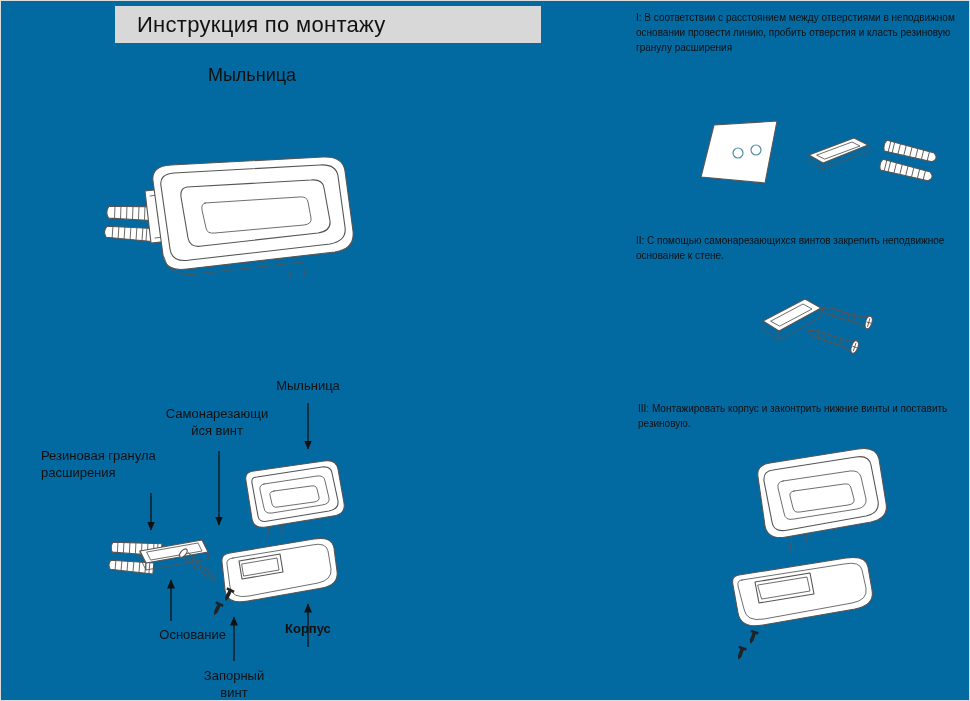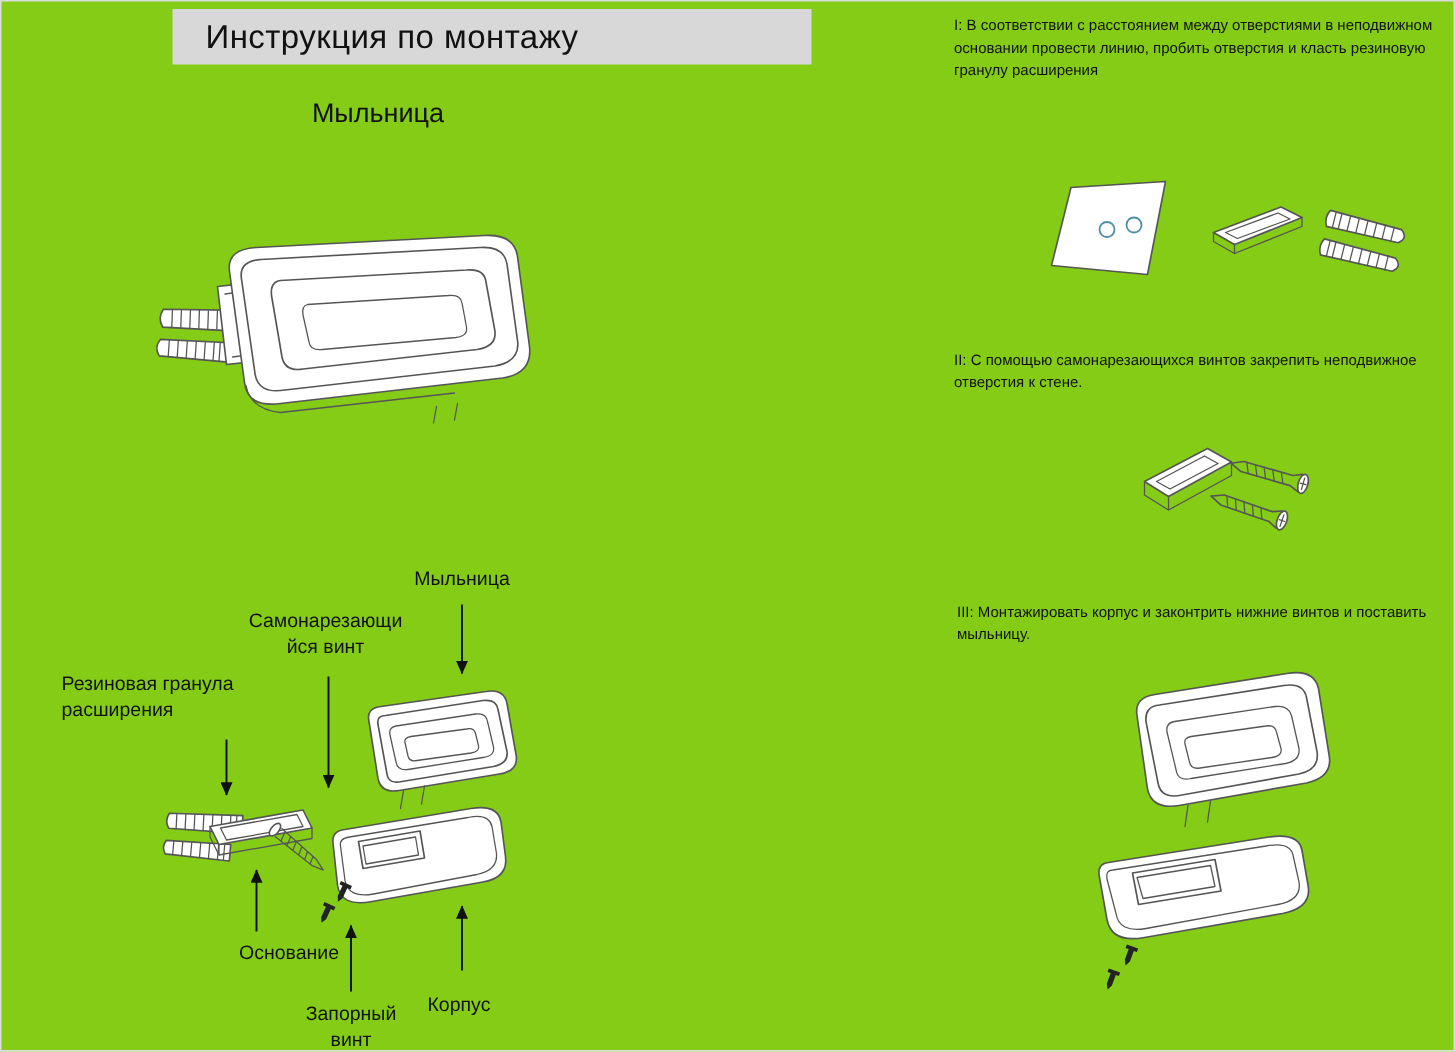--- a/index.html
+++ b/index.html
@@ -1,18 +1,18 @@
 <!DOCTYPE html>
 <html><head>
 <meta charset="utf-8">
 <style>
   * { margin:0; padding:0; box-sizing:border-box; }
   html,body { background:#ffffff; }
   .sheet {
-    position:relative; width:970px; height:701px; background:#84cc16;
+    position:relative; width:970px; height:701px; background:#0369a1;
     border:1px solid #dcdcdc; overflow:hidden;
     font-family:"Liberation Sans", sans-serif; color:#111;
   }
   .header {
     position:absolute; left:114px; top:5px; width:426px; height:37px;
     background:#d8d8d8; display:flex; align-items:center;
     padding-left:22px; font-size:22px; letter-spacing:.3px; color:#111;
   }
   .subtitle {
     position:absolute; left:151px; top:64px; width:200px;
@@ -119,21 +119,21 @@
   </svg>
 
   <div class="lbl center" style="left:257px; top:376px; width:100px;">Мыльница</div>
   <div class="lbl center" style="left:160px; top:404px; width:112px;">Самонарезающи
 йся винт</div>
   <div class="lbl" style="left:40px; top:446px; width:130px;">Резиновая гранула
 расширения</div>
   <div class="lbl" style="left:135px; top:625px; width:90px;text-align:right;">Основание</div>
   <div class="lbl center" style="left:193px; top:666px; width:80px;text-align:center;">Запорный
 винт</div>
-  <div class="lbl" style="left:284px; top:660px; width:60px;">Корпус</div>
+  <div class="lbl" style="left:284px; top:619px; width:60px;font-weight:bold;">Корпус</div>
 
   <div class="step" style="left:635px; top:9px;">I: В соответствии с расстоянием между отверстиями в неподвижном основании провести линию, пробить отверстия и класть резиновую гранулу расширения</div>
   <svg class="art" style="left:685px; top:106px;" width="280" height="115" viewBox="0 0 280 115">
     <g>
       <path class="wh" d="M28,18 L91,14 L79,76 L15,70 Z"></path>
       <circle class="hole" cx="52" cy="46" r="5"></circle>
       <circle class="hole" cx="70" cy="43" r="5"></circle>
     </g>
     <g>
       <path class="wh" d="M123,48 L168,31 L182,38 L137,56 Z"></path>
@@ -145,42 +145,42 @@
         <path class="wh" d="M1,0 L50,1 Q56,5.5 50,10 L1,11 Q-2,5.5 1,0 Z"></path>
         <path class="ln thin" d="M5,0 V11 M9,0 V11 M15,0.5 V10.5 M21,0.5 V10.5 M27,0.5 V10.5 M33,0.5 V10.5 M39,0.5 V10.5 M45,0.5 V10.5"></path>
       </g>
       <g transform="translate(196,52) rotate(14)">
         <path class="wh" d="M1,0 L50,1 Q56,5.5 50,10 L1,11 Q-2,5.5 1,0 Z"></path>
         <path class="ln thin" d="M5,0 V11 M9,0 V11 M15,0.5 V10.5 M21,0.5 V10.5 M27,0.5 V10.5 M33,0.5 V10.5 M39,0.5 V10.5 M45,0.5 V10.5"></path>
       </g>
     </g>
   </svg>
 
-  <div class="step" style="left:635px; top:232px;">II: С помощью самонарезающихся винтов закрепить неподвижное отверстия к стене.</div>
+  <div class="step" style="left:635px; top:232px;">II: С помощью самонарезающихся винтов закрепить неподвижное основание к стене.</div>
   <svg class="art" style="left:740px; top:283px;" width="220" height="95" viewBox="0 0 220 95">
     <g>
       <path class="wh" d="M22,37 L64,15 L80,24 L38,47 Z"></path>
       <path class="ln thin" d="M30,37 L62,20 L71,25 L39,42 Z"></path>
       <path class="ln thin" d="M22,37 V46 M80,24 V33 M38,47 V56 M22,46 L38,56 L80,33"></path>
     </g>
     <g transform="translate(81,20) rotate(16)">
       <path class="ln" d="M0,5 L8,1.5 H42 M0,5 L8,8.5 H42 M42,1.5 L48,-1 M42,8.5 L48,11"></path>
       <path class="ln thin" d="M10,1.5 L13,8.5 M16,1.5 L19,8.5 M22,1.5 L25,8.5 M28,1.5 L31,8.5 M34,1.5 L37,8.5"></path>
       <ellipse class="wh" cx="50" cy="5" rx="3.2" ry="6.5"></ellipse>
       <path class="ln thin" d="M48,5 H52 M50,1 V9"></path>
     </g>
     <g transform="translate(68,42) rotate(19)">
       <path class="ln" d="M0,5 L8,1.5 H42 M0,5 L8,8.5 H42 M42,1.5 L48,-1 M42,8.5 L48,11"></path>
       <path class="ln thin" d="M10,1.5 L13,8.5 M16,1.5 L19,8.5 M22,1.5 L25,8.5 M28,1.5 L31,8.5 M34,1.5 L37,8.5"></path>
       <ellipse class="wh" cx="50" cy="5" rx="3.2" ry="6.5"></ellipse>
       <path class="ln thin" d="M48,5 H52 M50,1 V9"></path>
     </g>
   </svg>
 
-  <div class="step" style="left:637px; top:400px;">III: Монтажировать корпус и законтрить нижние винтов и поставить мыльницу.</div>
+  <div class="step" style="left:637px; top:400px;">III: Монтажировать корпус и законтрить нижние винты и поставить резиновую.</div>
   <svg class="art" style="left:705px; top:438px;" width="200" height="235" viewBox="0 0 200 235">
     <g>
       <path class="wh" d="M64,24 L152,10 Q170,7 173,20 L180,64 Q183,79 165,83 L80,98 Q62,101 59,87 L52,38 Q50,26 64,24 Z"></path>
       <path class="ln" d="M67,31 L150,18 Q163,16 165,26 L172,62 Q174,74 160,77 L82,91 Q68,94 66,83 L58,42 Q57,32 67,31 Z"></path>
       <path class="ln thin" d="M77,42 L144,32 Q153,31 155,38 L160,60 Q161,68 151,70 L88,80 Q79,82 78,74 L72,49 Q71,43 77,42 Z"></path>
       <path class="ln thin" d="M88,52 L138,45 Q144,44 145,49 L148,60 Q149,65 142,66 L94,73 Q88,74 87,69 L84,57 Q83,53 88,52 Z"></path>
       <path class="ln thin" d="M86,98 L84,112 M101,95 L99,109"></path>
     </g>
     <g>
       <path class="wh" d="M33,136 L140,119 Q160,116 162,128 L166,151 Q169,166 149,170 L57,186 Q35,190 32,174 L27,146 Q25,137 33,136 Z"></path>

